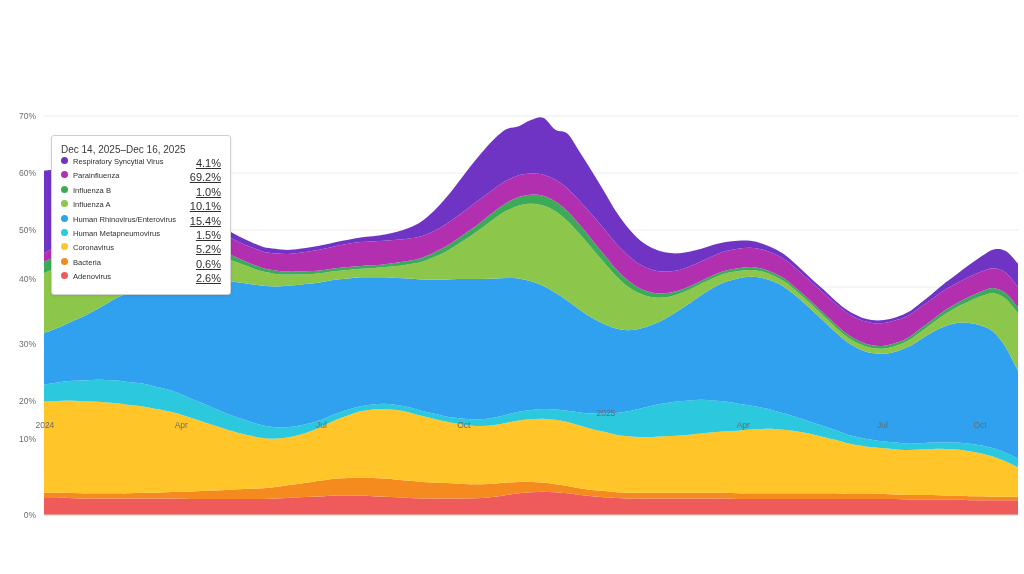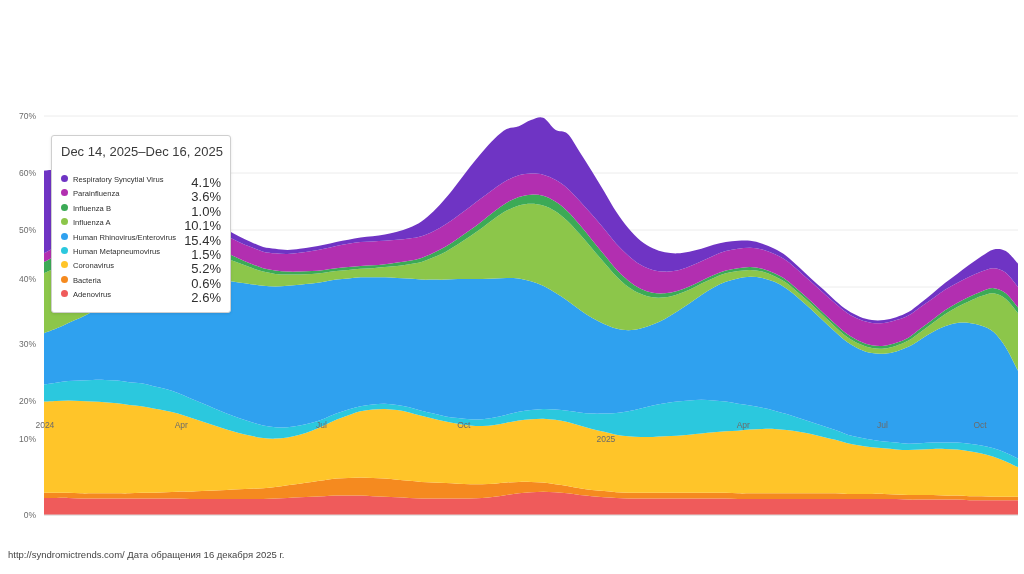--- a/index.html
+++ b/index.html
@@ -60,48 +60,49 @@
     left: 51px; top: 135px;
     width: 180px;
     background: #ffffff;
     border: 1px solid #cfcfcf;
     border-radius: 3px;
     padding: 8px 9px 7px 9px;
     box-shadow: 0 1px 3px rgba(0,0,0,0.10);
     z-index: 20;
   }
   #tooltip-date {
-    font-size: 13px;
+    font-size: 10px;
     color: #3a3a3a;
-    margin-bottom: 16px;
+    margin-bottom: 2px;
     white-space: nowrap;
   }
   .tt-row {
     display: flex;
     height: 14.4px;
     white-space: nowrap;
   }
   .tt-swatch {
     width: 7px; height: 7px;
     border-radius: 50%;
     flex: 0 0 auto;
     margin-right: 5px;
   }
   .tt-name {
     font-size: 7.6px;
     color: #2f2f2f;
     flex: 1 1 auto;
     overflow: hidden;
   }
   .tt-val {
-    font-size: 13px;
+    font-size: 11px;
     color: #2f2f2f;
     flex: 0 0 auto;
     text-align: right;
     padding-left: 5px;
+    text-decoration: underline;
   }
 
   
   #footer-note {
     position: absolute;
     left: 8px; top: 549px;
     font-size: 9.5px;
     color: #444444;
     white-space: nowrap;
   }
@@ -145,39 +146,39 @@
         <div class="ytick-label" style="left: 2px; top: 172px;">40%</div>
         <div class="ytick-label" style="left: 2px; top: 123px;">50%</div>
         <div class="ytick-label" style="left: 2px; top: 66px;">60%</div>
         <div class="ytick-label" style="left: 2px; top: 9px;">70%</div>
       </div>
     <div id="xtick-layer">
         <div class="xtick-label" style="left: 35.428px; top: 318px;">2024</div>
         <div class="xtick-label" style="left: 174.71px; top: 318px;">Apr</div>
         <div class="xtick-label" style="left: 315.94px; top: 318px;">Jul</div>
         <div class="xtick-label" style="left: 457.17px; top: 318px;">Oct</div>
-        <div class="xtick-label" style="left: 596.452px; top: 332px;">2025</div>
+        <div class="xtick-label" style="left: 596.452px; top: 306px;">2025</div>
         <div class="xtick-label" style="left: 736.708px; top: 318px;">Apr</div>
         <div class="xtick-label" style="left: 876.964px; top: 318px;">Jul</div>
         <div class="xtick-label" style="left: 973.39px; top: 318px;">Oct</div>
       </div>
   </div>
 
   <div id="tooltip-card">
     <div id="tooltip-date">Dec 14, 2025–Dec 16, 2025</div>
     <div id="tooltip-rows">
         <div class="tt-row">
           <span class="tt-swatch" style="background: rgb(111, 52, 196);"></span>
           <span class="tt-name">Respiratory Syncytial Virus</span>
           <span class="tt-val">4.1%</span>
         </div>
         <div class="tt-row">
           <span class="tt-swatch" style="background: rgb(178, 47, 176);"></span>
           <span class="tt-name">Parainfluenza</span>
-          <span class="tt-val">3.6%</span>
+          <span class="tt-val">69.2%</span>
         </div>
         <div class="tt-row">
           <span class="tt-swatch" style="background: rgb(60, 170, 86);"></span>
           <span class="tt-name">Influenza B</span>
           <span class="tt-val">1.0%</span>
         </div>
         <div class="tt-row">
           <span class="tt-swatch" style="background: rgb(140, 198, 74);"></span>
           <span class="tt-name">Influenza A</span>
           <span class="tt-val">10.1%</span>
@@ -203,15 +204,14 @@
           <span class="tt-val">0.6%</span>
         </div>
         <div class="tt-row">
           <span class="tt-swatch" style="background: rgb(239, 91, 91);"></span>
           <span class="tt-name">Adenovirus</span>
           <span class="tt-val">2.6%</span>
         </div>
       </div>
   </div>
 
-  <div id="footer-note">http://syndromictrends.com/ Дата обращения 16 декабря 2025 г.</div>
 
 </div>
 
 </body></html>

